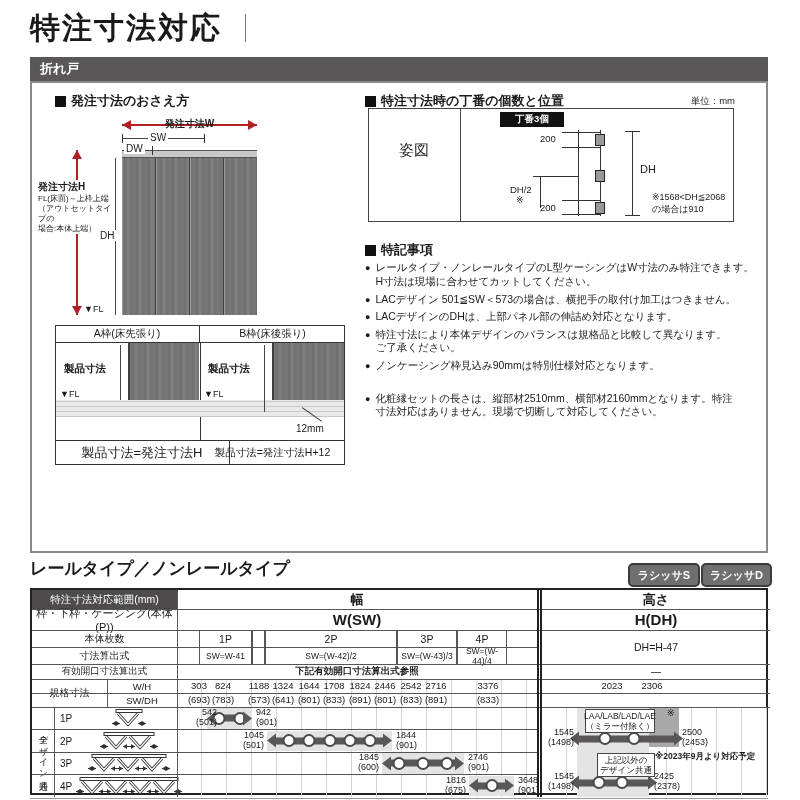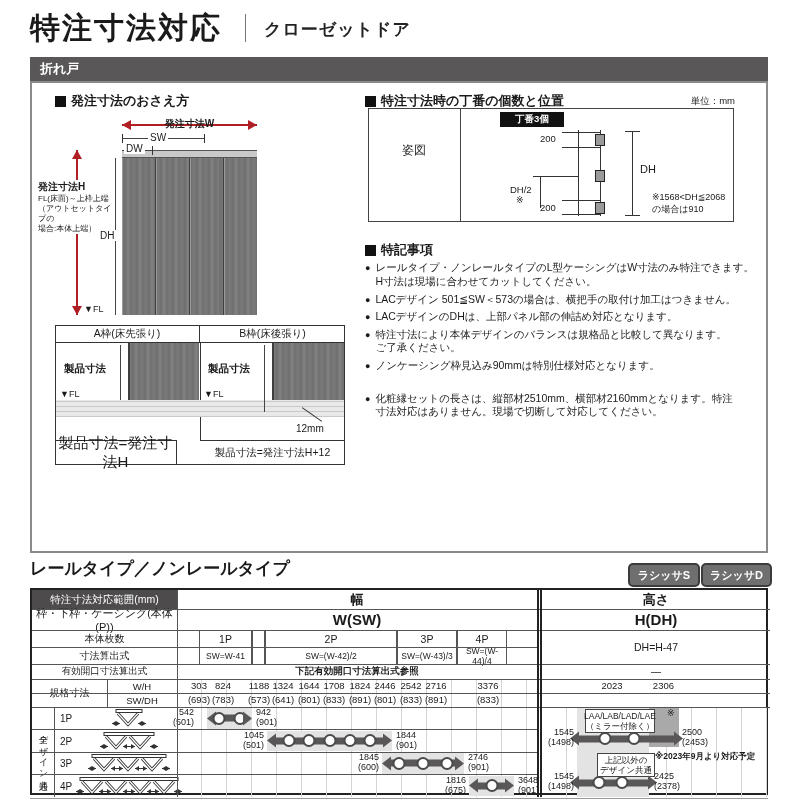--- a/index.html
+++ b/index.html
@@ -57,21 +57,20 @@
   .num{position:absolute;width:44px;text-align:center;font-size:9.5px;}
   .tick{position:absolute;background:#333;}
 </style>
 </head>
 <body>
 
 <div class="page">
 
   <div class="abs h-title" style="left:30px;top:8px;">特注寸法対応</div>
   <div class="abs h-div" style="left:245px;top:14px;height:28px;"></div>
-  <div class="abs h-sub" style="left:264px;top:18px;">クローゼットドア</div>
 
   <div class="abs bar" style="left:30px;top:57px;width:738px;height:24px;">折れ戸</div>
 
   <div class="abs obox" style="left:30px;top:81px;width:738px;height:472px;"></div>
 
   <div class="abs sec-h" style="left:55px;top:92px;">
     <span class="sq"></span>
     <span>発注寸法のおさえ方</span>
   </div>
 
@@ -117,32 +116,32 @@
   <div class="abs floor" style="left:56px;top:400px;width:288px;height:17px;"></div>
   <div class="abs dline" style="left:120px;top:345px;width:1px;height:55px;"></div>
   <div class="abs dline" style="left:264px;top:345px;width:1px;height:67px;"></div>
   <div class="abs" style="left:64px;top:362px;font-size:10.5px;font-weight:bold;">製品寸法</div>
   <div class="abs" style="left:208px;top:362px;font-size:10.5px;font-weight:bold;">製品寸法</div>
   <div class="abs" style="left:60px;top:389px;font-size:9px;">▼FL</div>
   <div class="abs" style="left:204px;top:389px;font-size:9px;">▼FL</div>
   <div class="abs" style="left:300px;top:414px;width:24px;height:1px;background:#333;transform:rotate(35deg);"></div>
   <div class="abs" style="left:296px;top:423px;font-size:10px;">12mm</div>
 
-  <div class="tcell" style="left:55px;top:440px;width:122px;height:25px;border-top:1px solid #333;border-right:1px solid #333;font-size:15px;">製品寸法=発注寸法H</div>
+  <div class="tcell" style="left:55px;top:440px;width:175px;height:25px;border-top:1px solid #333;border-right:1px solid #333;font-size:13px;">製品寸法=発注寸法H</div>
   <div class="tcell" style="left:200px;top:440px;width:145px;height:25px;border-top:1px solid #333;font-size:10.5px;">製品寸法=発注寸法H+12</div>
 
   <div class="abs sec-h" style="left:365px;top:92px;">
     <span class="sq"></span>
     <span>特注寸法時の丁番の個数と位置</span>
   </div>
   <div class="abs" style="left:660px;top:95px;width:75px;text-align:right;font-size:9.5px;">単位：mm</div>
 
   <div class="abs" style="left:368px;top:108px;width:366px;height:114px;border:1px solid #444;"></div>
   <div class="abs" style="left:460px;top:108px;width:1px;height:114px;background:#444;"></div>
-  <div class="tcell" style="left:368px;top:108px;width:92px;height:84px;font-size:12px;">姿図</div>
+  <div class="tcell" style="left:368px;top:108px;width:92px;height:84px;font-size:15px;">姿図</div>
   <div class="tcell" style="left:500px;top:112px;width:64px;height:15px;background:#111;color:#fff;font-size:9.5px;font-weight:bold;">丁番3個</div>
 
   <div class="abs" style="left:578px;top:130px;width:1px;height:86px;background:#333;"></div>
   <div class="abs" style="left:600px;top:130px;width:1px;height:86px;background:#333;"></div>
   <div class="abs" style="left:595px;top:134px;width:10px;height:12px;background:#9a9a9a;border:1px solid #222;"></div>
   <div class="abs" style="left:595px;top:170px;width:10px;height:12px;background:#9a9a9a;border:1px solid #222;"></div>
   <div class="abs" style="left:595px;top:202px;width:10px;height:12px;background:#9a9a9a;border:1px solid #222;"></div>
 
   <div class="abs tick" style="left:562px;top:132px;width:38px;height:1px;"></div>
   <div class="abs tick" style="left:562px;top:147px;width:38px;height:1px;"></div>
@@ -263,21 +262,21 @@
         <div class="num" style="left: 110px; top: 1px;">(801)</div>
         <div class="num" style="left: 135px; top: 1px;">(833)</div>
         <div class="num" style="left: 161px; top: 1px;">(891)</div>
         <div class="num" style="left: 186px; top: 1px;">(801)</div>
         <div class="num" style="left: 212px; top: 1px;">(833)</div>
         <div class="num" style="left: 237px; top: 1px;">(891)</div>
         <div class="num" style="left: 289px; top: 1px;">(833)</div>
       </div>
     <div class="abs" style="left:510px;top:89px;width:228px;height:14px;">
         <div class="num" style="left: 48px; top: 1px;">2023</div>
-        <div class="num" style="left: 88px; top: 1px; text-align: right;">2306</div>
+        <div class="num" style="left: 88px; top: 1px;">2306</div>
       </div>
 
     <div class="tcell" style="left:0;top:117px;width:22px;height:90px;">
       <span class="vtext">全デザイン共通</span>
     </div>
     <div class="abs" style="left:22px;top:117px;width:123px;height:90px;">
         <div class="abs" style="left: 0px; top: 0px; width: 123px; height: 22.5px;">
           <div class="abs" style="left: 6px; top: 50%; transform: translateY(-50%); font-size: 10px;">1P</div>
           <div class="abs" style="left: 58px; top: 50%; transform: translateY(-50%); line-height: 0;"><svg width="34" height="19" viewBox="0 0 34 19">
               <rect x="4" y="1" width="26" height="3" fill="#fff" stroke="#333" stroke-width="1"></rect>
@@ -365,21 +364,21 @@
         </div>
       </div>
     <div class="abs" style="left:145px;top:117px;width:360px;height:90px;">
         <div class="crow" style="top: 0px; height: 22.5px;">
           <div class="band" style="left: 30px; width: 45px;">
             <div class="cbar">
               <div class="cdot" style="left: 13%;"></div>
               <div class="cdot" style="left: 87%;"></div>
             </div>
           </div>
-          <div class="clabel min" style="right: 343px;">542
+          <div class="clabel min" style="right: 320px;">542
 (501)</div>
           <div class="clabel" style="left: 79px;">942
 (901)</div>
         </div>
         <div class="crow" style="top: 22.5px; height: 22.5px;">
           <div class="band" style="left: 90px; width: 125px;">
             <div class="cbar">
               <div class="cdot" style="left: 13%;"></div>
               <div class="cdot" style="left: 31.5%;"></div>
               <div class="cdot" style="left: 50%;"></div>

